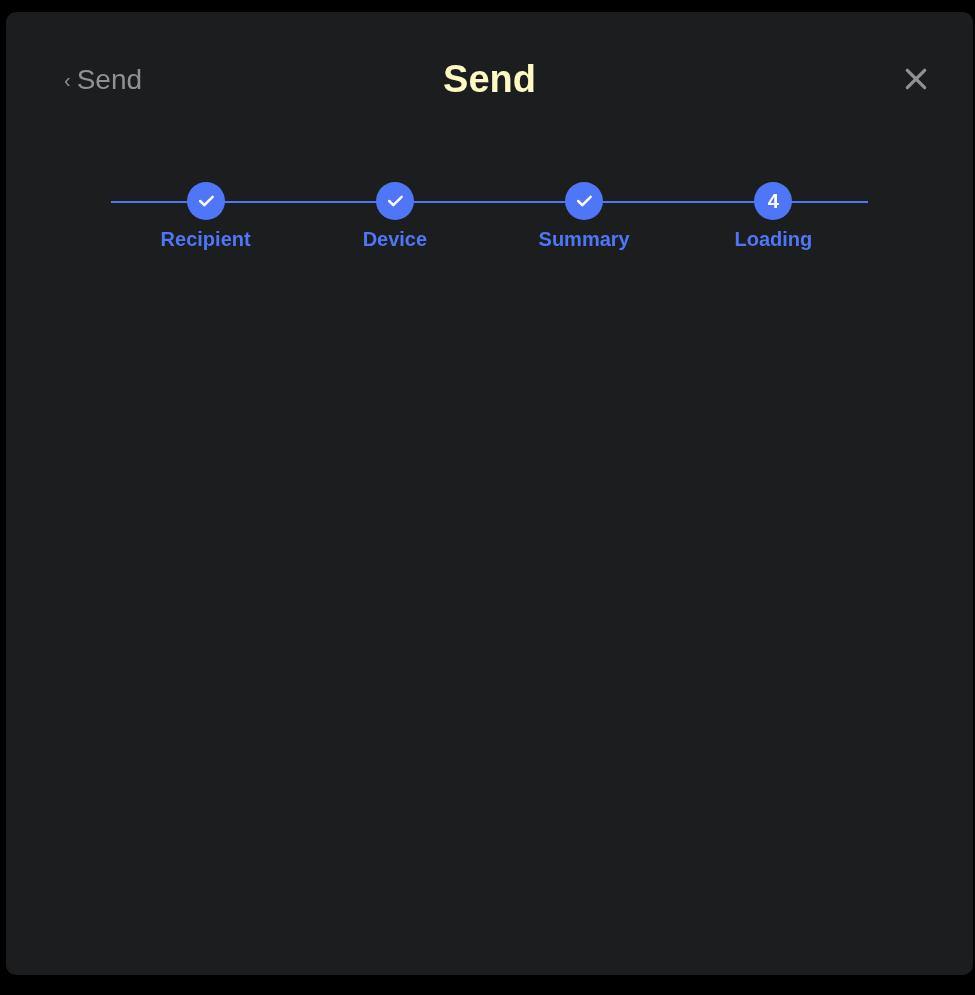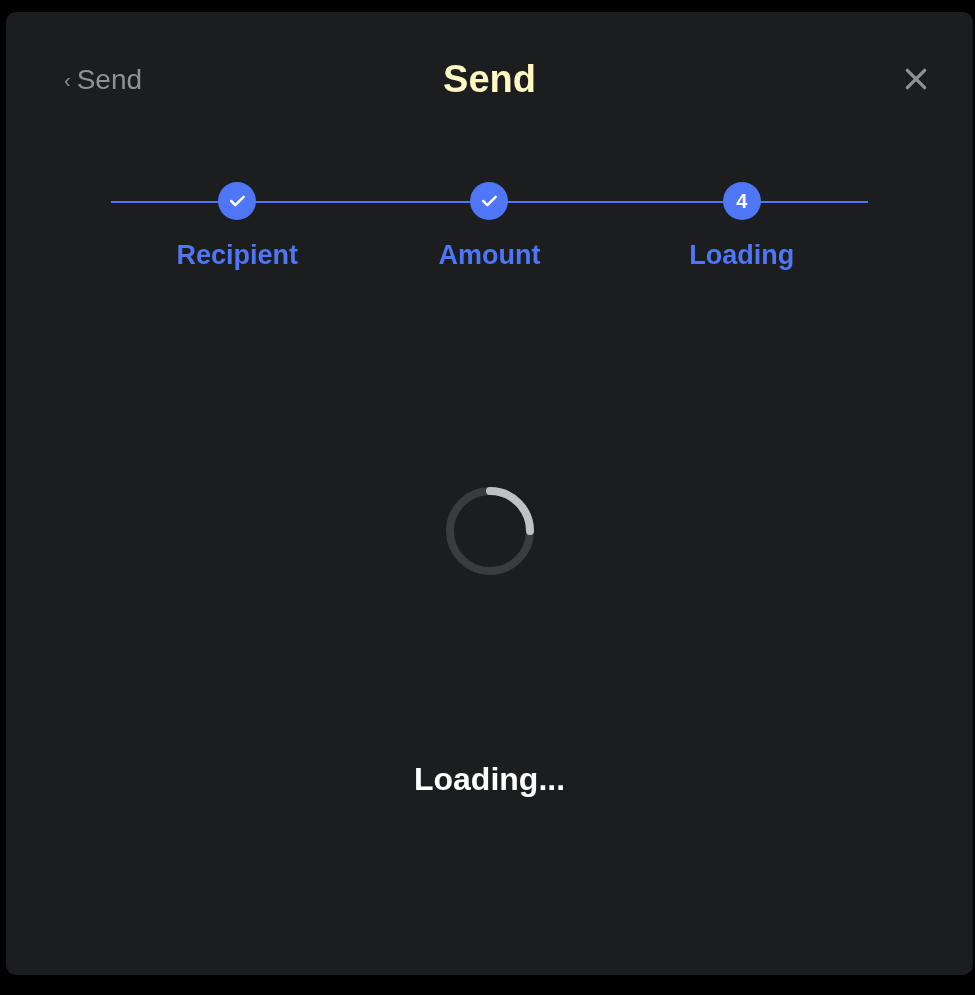--- a/index.html
+++ b/index.html
@@ -84,22 +84,22 @@
     display: flex;
     align-items: center;
     justify-content: center;
     z-index: 2;
     font-weight: 700;
     font-size: 20px;
     color: #fff;
   }
   .step .circle svg { width: 20px; height: 20px; }
   .step .label {
-    margin-top: 20px;
-    font-size: 27px;
+    margin-top: 8px;
+    font-size: 20px;
     font-weight: 700;
     color: #4f76f6;
     white-space: nowrap;
   }
   
 
   
   .line {
     position: absolute;
     top: 19px;
@@ -171,37 +171,36 @@
         </div>
         <div class="label">Recipient</div>
       </div>
 
       <div class="step">
         <div class="circle">
           <svg viewBox="0 0 24 24">
             <path d="M5 12l5 5L20 7" stroke="#fff" stroke-width="3" fill="none" stroke-linecap="round" stroke-linejoin="round"></path>
           </svg>
         </div>
-        <div class="label">Amount</div>
-      </div>
-
+        <div class="label">Device</div>
+      </div>
+
+      <div class="step">
+        <div class="circle">
+          <svg viewBox="0 0 24 24">
+            <path d="M5 12l5 5L20 7" stroke="#fff" stroke-width="3" fill="none" stroke-linecap="round" stroke-linejoin="round"></path>
+          </svg>
+        </div>
+        <div class="label">Summary</div>
+      </div>
 
       <div class="step">
         <div class="circle">
           <span>4</span>
         </div>
         <div class="label">Loading</div>
       </div>
 
     </div>
   </div>
 
-  <div class="loading-area">
-    <div class="spinner">
-      <svg viewBox="0 0 100 100">
-        <circle cx="50" cy="50" r="40" stroke="#3a3c3f" stroke-width="8" fill="none"></circle>
-        <path d="M50 10 a40 40 0 0 1 40 40" stroke="#bfc1c4" stroke-width="8" fill="none" stroke-linecap="round"></path>
-      </svg>
-    </div>
-    <div class="loading-text">Loading...</div>
-  </div>
 
 </div>
 
 </body></html>

